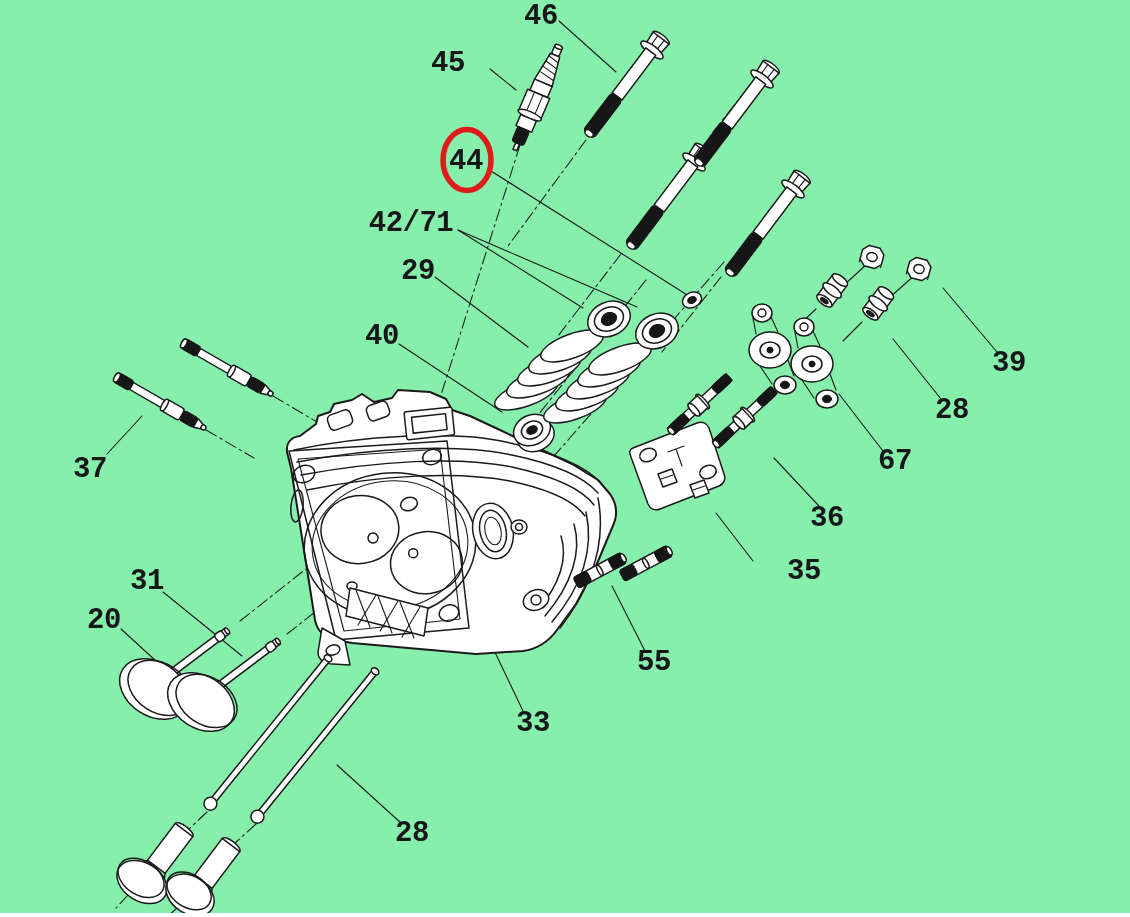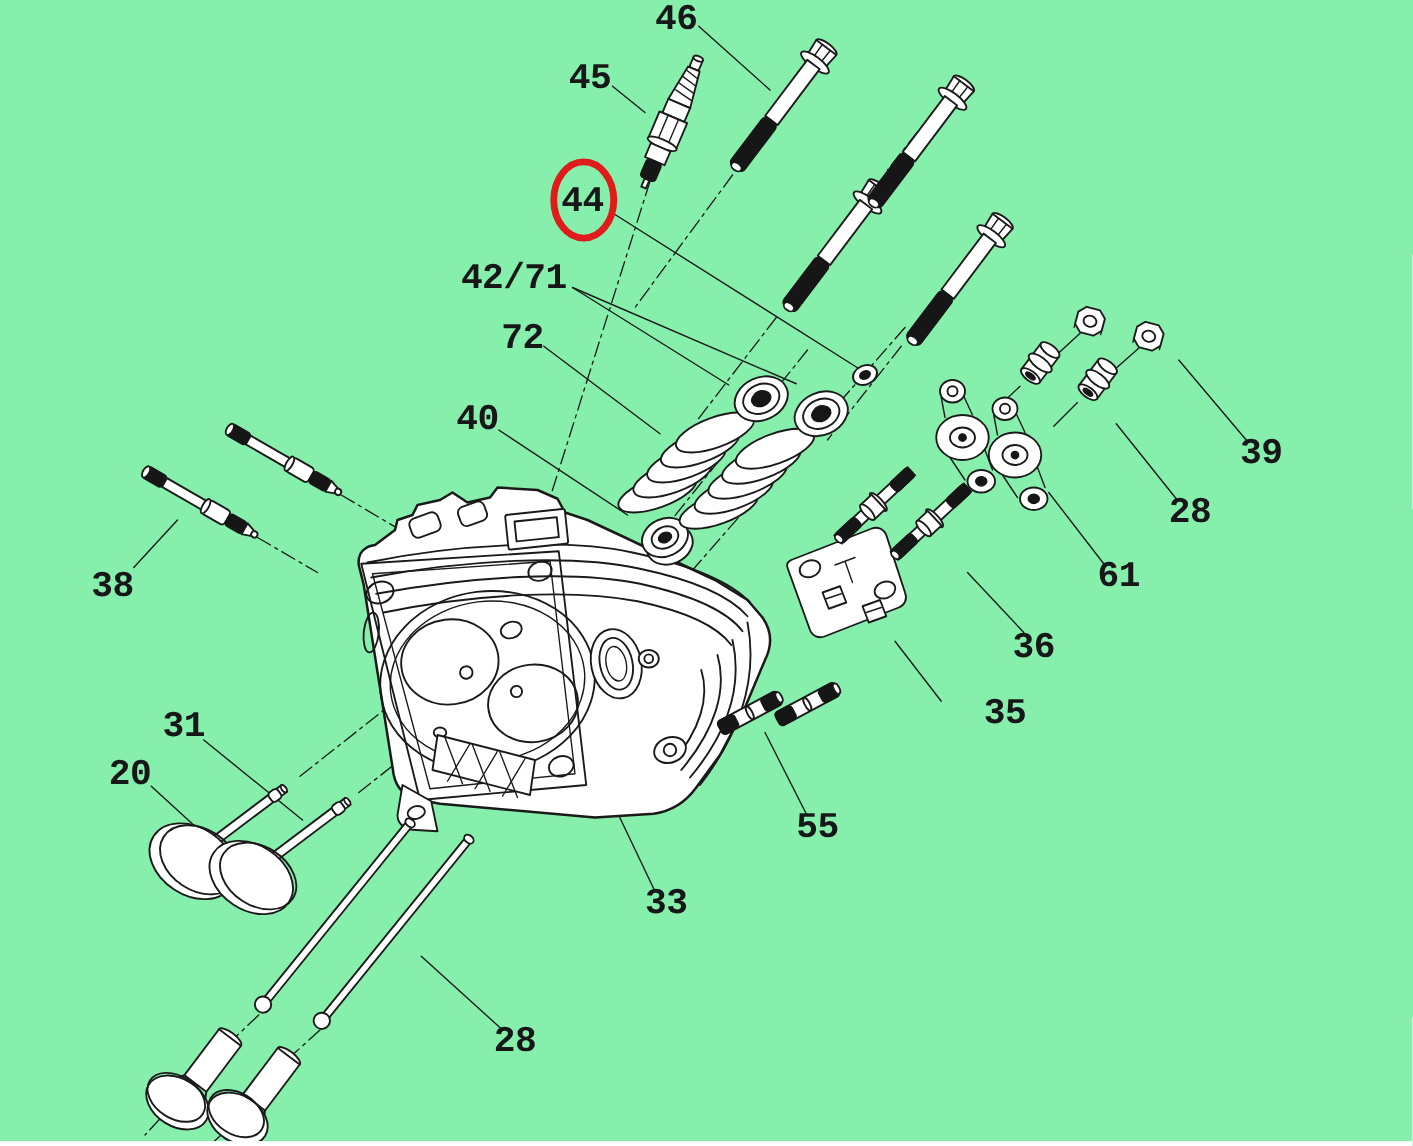--- a/index.html
+++ b/index.html
@@ -355,30 +355,30 @@
 
   <g>
     <use href="#nut" transform="translate(872,257) rotate(15)"></use>
     <use href="#nut" transform="translate(919,269) rotate(15)"></use>
   </g>
 
   <ellipse cx="467" cy="160" rx="24" ry="30.5" class="hl"></ellipse>
 </svg>
 
 <div class="plabel" style="left:541px;top:16px">46</div>
-<div class="plabel" style="left:472px;top:63px">45</div>
+<div class="plabel" style="left:448px;top:63px">45</div>
 <div class="plabel" style="left:466px;top:161px">44</div>
 <div class="plabel" style="left:411px;top:223px">42/71</div>
-<div class="plabel" style="left:418px;top:271px">72</div>
+<div class="plabel" style="left:418px;top:271px">29</div>
 <div class="plabel" style="left:382px;top:336px">40</div>
 <div class="plabel" style="left:1009px;top:363px">39</div>
 <div class="plabel" style="left:952px;top:410px">28</div>
-<div class="plabel" style="left:895px;top:461px">61</div>
+<div class="plabel" style="left:895px;top:461px">67</div>
 <div class="plabel" style="left:827px;top:518px">36</div>
 <div class="plabel" style="left:804px;top:571px">35</div>
 <div class="plabel" style="left:654px;top:662px">55</div>
 <div class="plabel" style="left:533px;top:723px">33</div>
-<div class="plabel" style="left:90px;top:469px">38</div>
+<div class="plabel" style="left:90px;top:469px">37</div>
 <div class="plabel" style="left:147px;top:581px">31</div>
 <div class="plabel" style="left:104px;top:620px">20</div>
 <div class="plabel" style="left:412px;top:833px">28</div>
 
 </div>
 
 </body></html>

